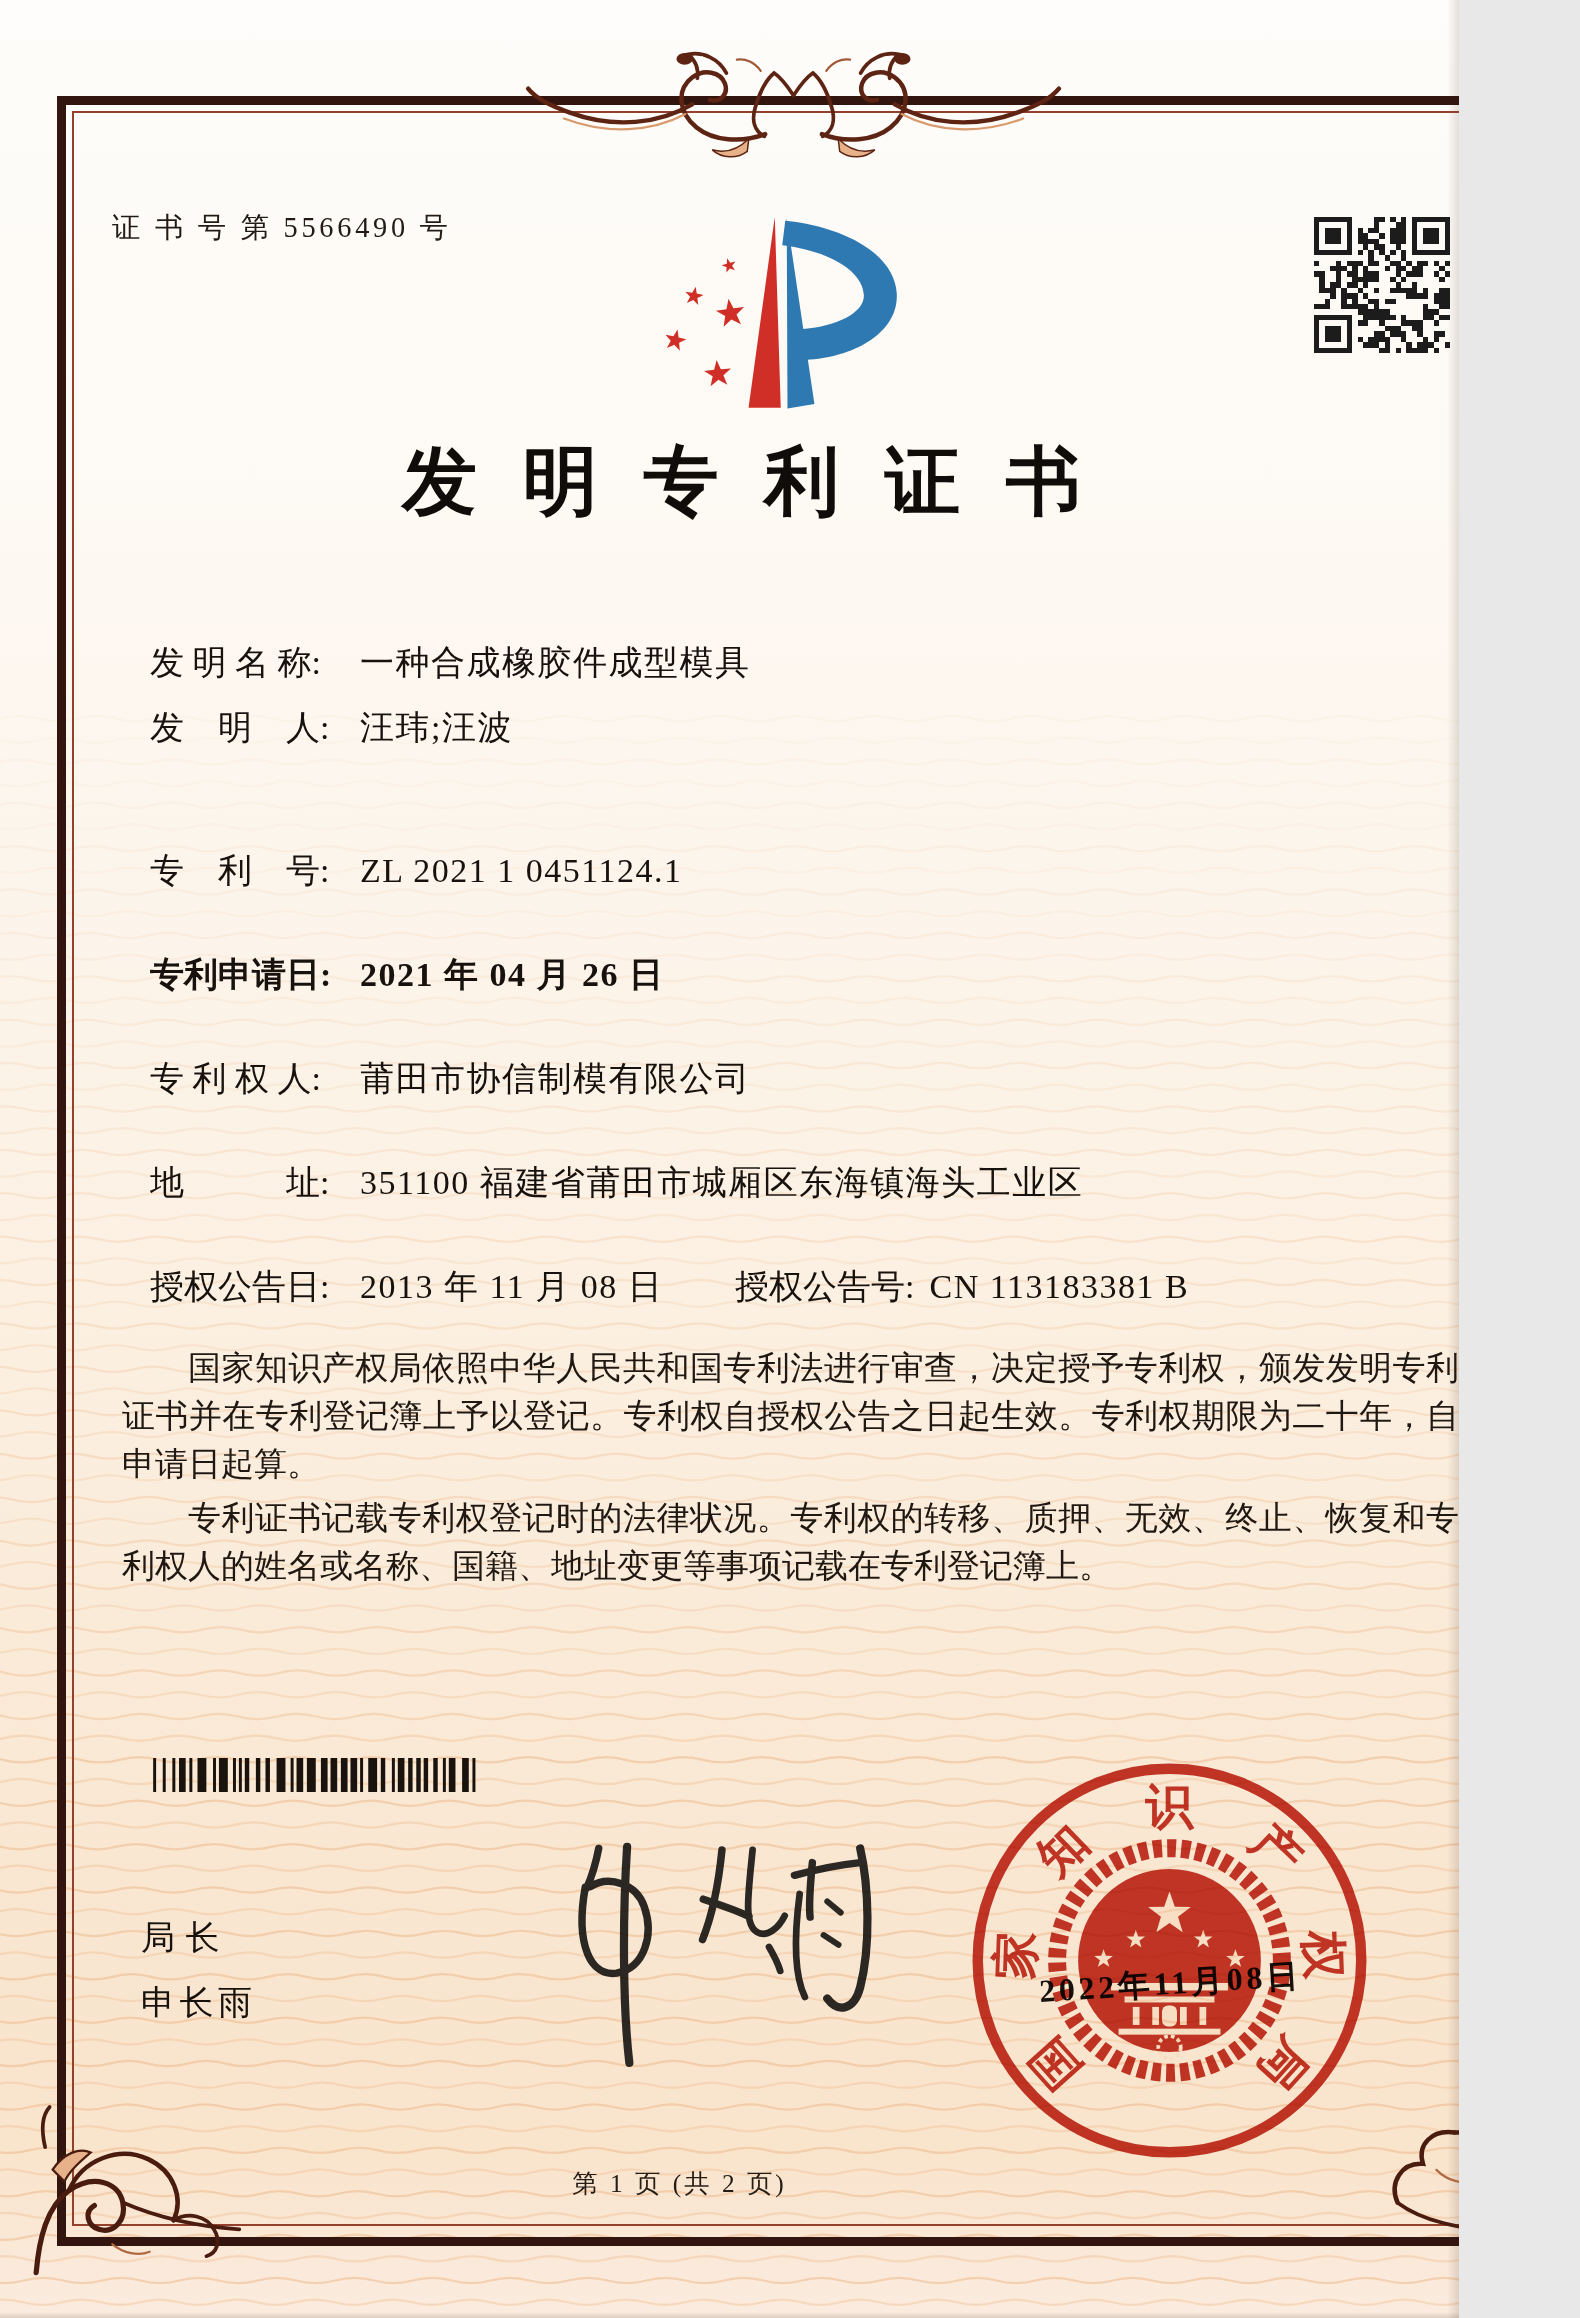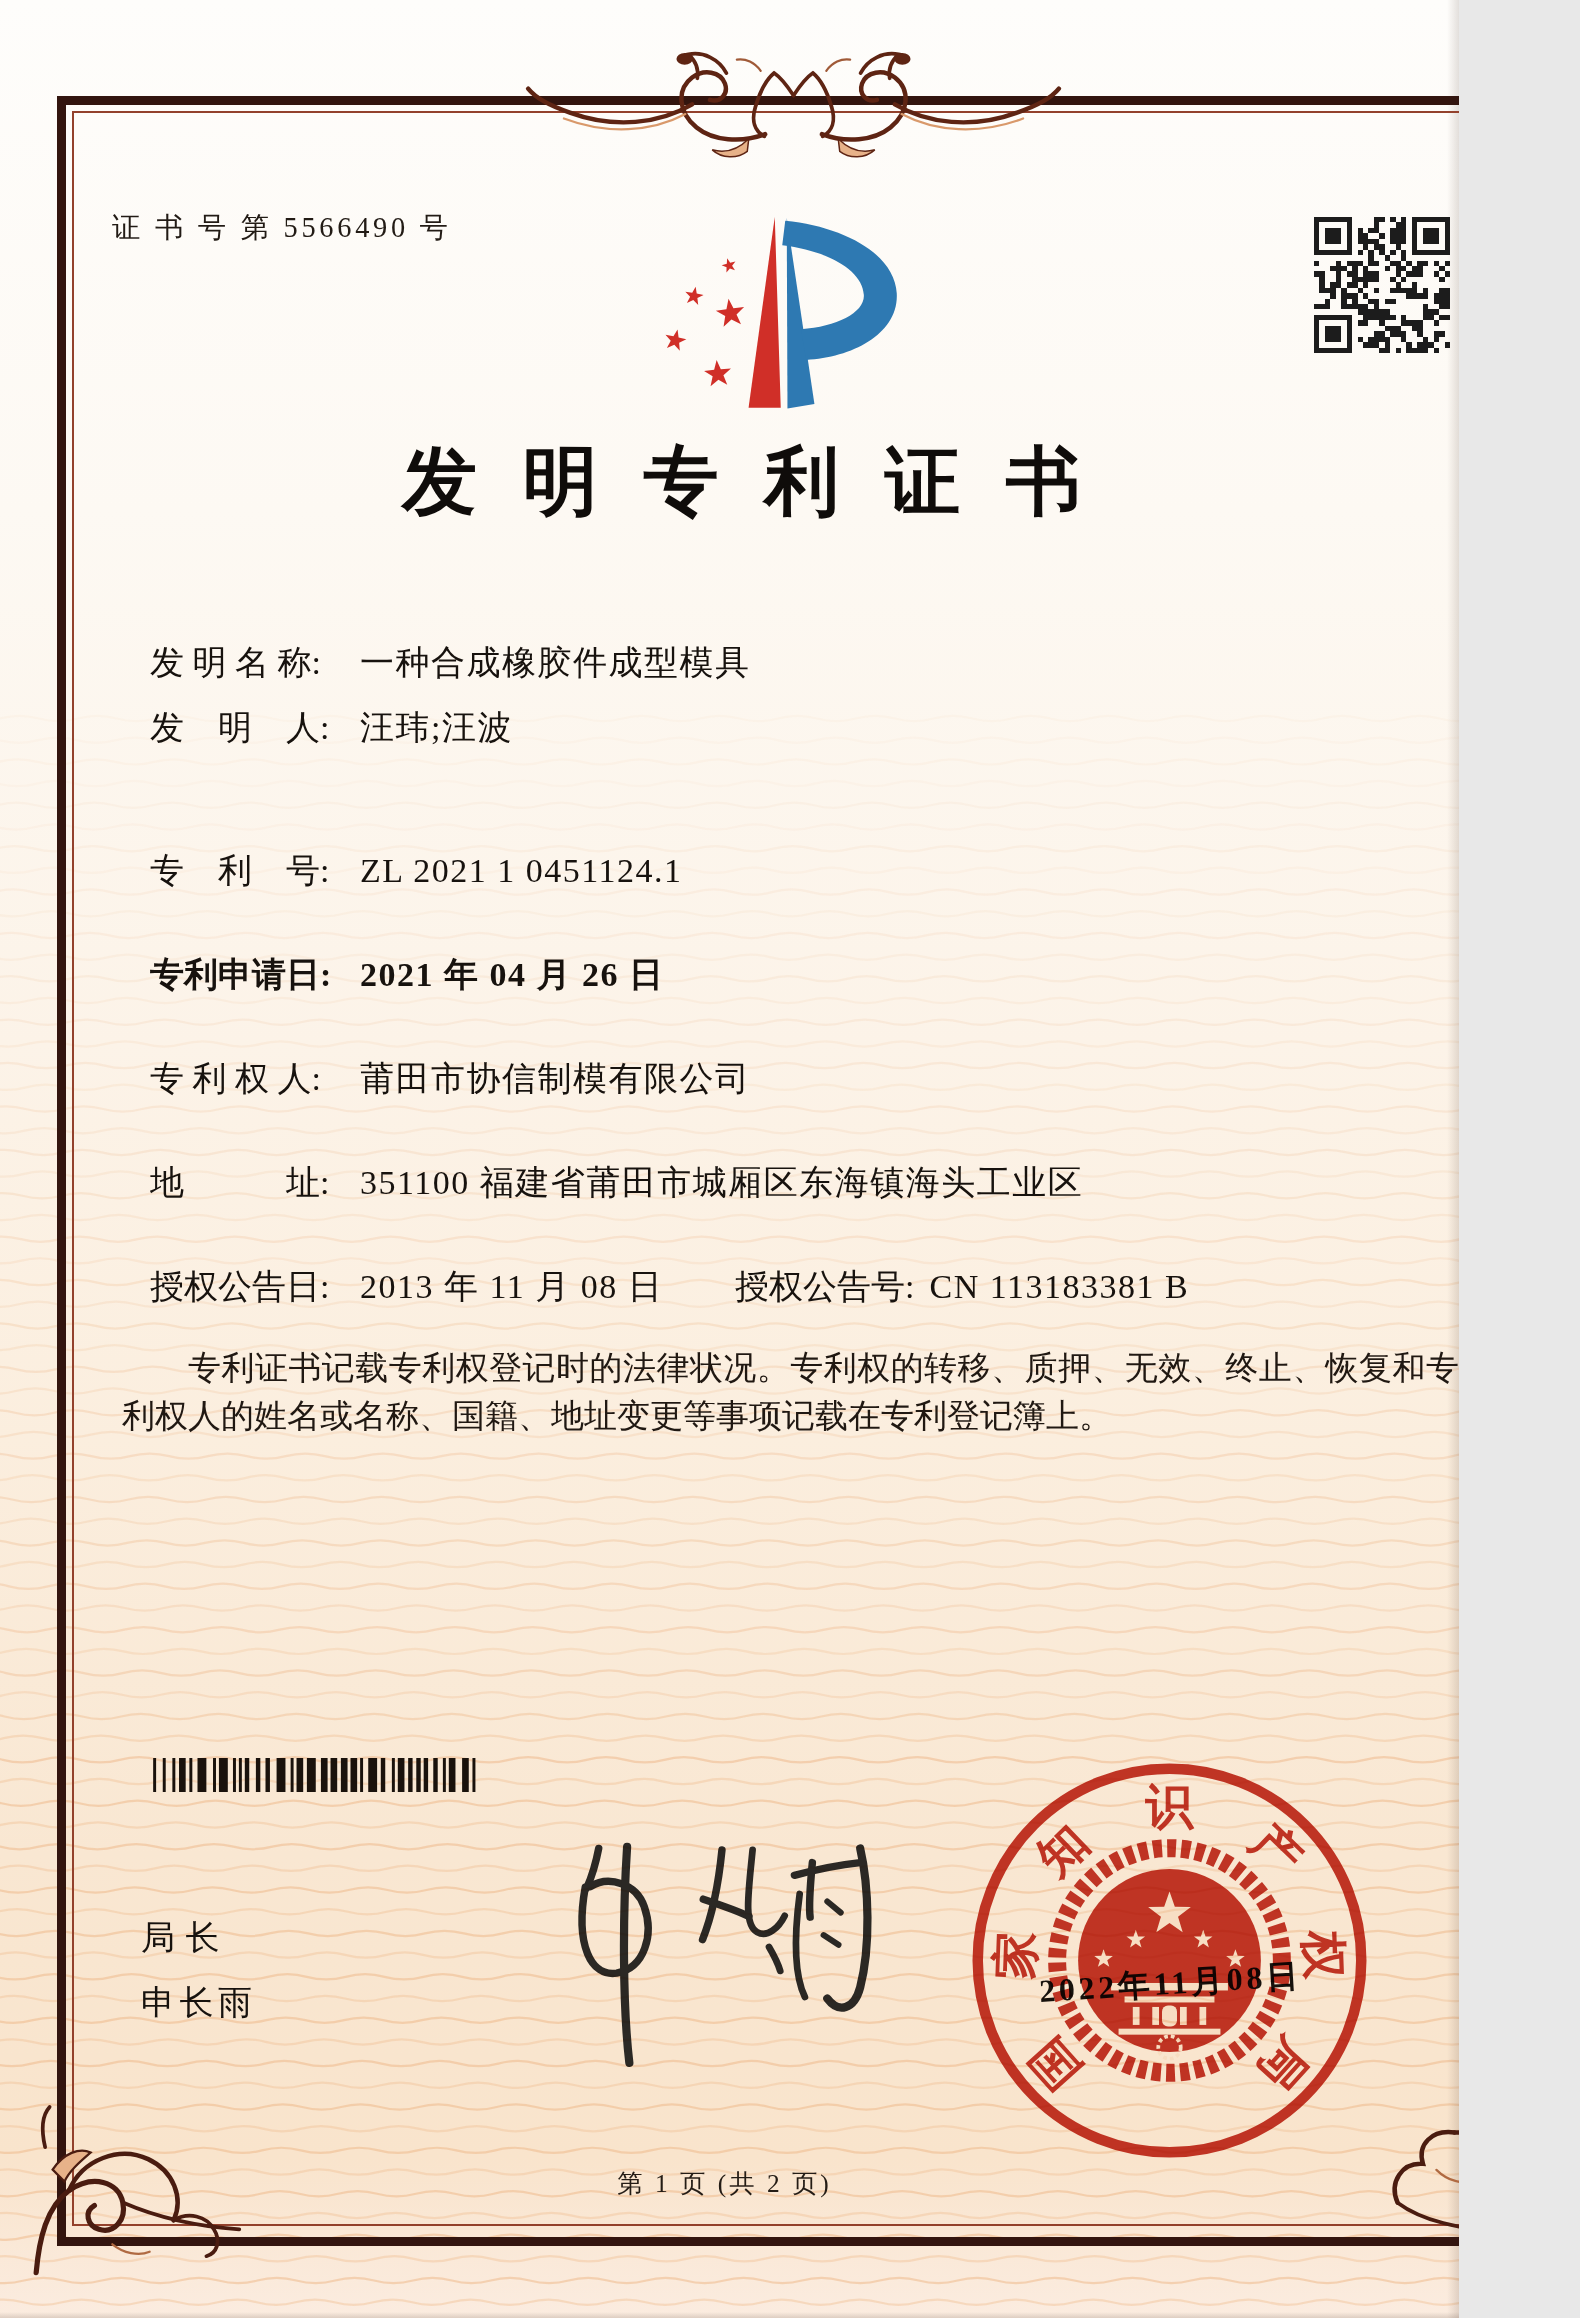--- a/index.html
+++ b/index.html
@@ -22,21 +22,21 @@
   .field-row .flabel{display:inline-block;min-width:192px;}
   .field-row .fvalue{margin-left:18px;letter-spacing:1.5px;}
   .grant2{position:absolute;left:585px;top:0;}
   .grant2 .fvalue{margin-left:15px;letter-spacing:1.5px;}
   #paras{position:absolute;left:122px;top:1344px;width:1337px;font-size:33px;line-height:48px;text-align:justify;color:#201812;}
   #paras p{margin:0 0 6px 0;text-indent:2em;}
   .director-label{left:141px;top:1915px;font-size:34px;letter-spacing:10.5px;color:#17120e;}
   .director-name{left:141px;top:1980px;font-size:34px;letter-spacing:4.5px;color:#17120e;}
   .seal-date{left:961px;top:1962px;width:419px;text-align:center;font-size:32px;letter-spacing:3.7px;color:#17130f;
     transform:rotate(-3.5deg);mix-blend-mode:multiply;font-weight:bold;}
-  .page-number{left:0;top:2167px;width:1359px;text-align:center;font-size:25.4px;letter-spacing:3px;color:#241c15;padding-left:45px;}
+  .page-number{left:0;top:2167px;width:1359px;text-align:center;font-size:25.4px;letter-spacing:3px;color:#241c15;}
   .continuation{left:0;top:2261px;width:1362px;text-align:center;font-size:28px;letter-spacing:6px;color:#241c15;}
   .seal-wrap{mix-blend-mode:multiply;}
 </style>
 </head>
 <body>
 
 <div class="page">
 
   <svg id="waves" viewBox="0 0 2112 3099" width="1580" height="2319">
       <path d="M-104 960 q 26 -7 52 0 q 26 7 52 0 q 26 -7 52 0 q 26 7 52 0 q 26 -7 52 0 q 26 7 52 0 q 26 -7 52 0 q 26 7 52 0 q 26 -7 52 0 q 26 7 52 0 q 26 -7 52 0 q 26 7 52 0 q 26 -7 52 0 q 26 7 52 0 q 26 -7 52 0 q 26 7 52 0 q 26 -7 52 0 q 26 7 52 0 q 26 -7 52 0 q 26 7 52 0 q 26 -7 52 0 q 26 7 52 0 q 26 -7 52 0 q 26 7 52 0 q 26 -7 52 0 q 26 7 52 0 q 26 -7 52 0 q 26 7 52 0 q 26 -7 52 0 q 26 7 52 0 q 26 -7 52 0 q 26 7 52 0 q 26 -7 52 0 q 26 7 52 0 q 26 -7 52 0 q 26 7 52 0 q 26 -7 52 0 q 26 7 52 0 q 26 -7 52 0 q 26 7 52 0 q 26 -7 52 0 q 26 7 52 0 q 26 -7 52 0 q 26 7 52 0 q 26 -7 52 0 q 26 7 52 0" fill="none" stroke="#eeb98c" stroke-width="3" opacity="0.06"></path>
@@ -492,20 +492,21 @@
       <div class="field-row" style="top: 640px;"><span class="flabel">发 明 名 称:</span><span class="fvalue">一种合成橡胶件成型模具</span></div>
       <div class="field-row" style="top: 705px;"><span class="flabel">发　明　人:</span><span class="fvalue">汪玮;汪波</span></div>
       <div class="field-row" style="top: 848px;"><span class="flabel">专　利　号:</span><span class="fvalue">ZL 2021 1 0451124.1</span></div>
       <div class="field-row" style="top: 952px; font-weight: bold;"><span class="flabel">专利申请日:</span><span class="fvalue">2021 年 04 月 26 日</span></div>
       <div class="field-row" style="top: 1056px;"><span class="flabel">专 利 权 人:</span><span class="fvalue">莆田市协信制模有限公司</span></div>
       <div class="field-row" style="top: 1160px;"><span class="flabel">地　　　址:</span><span class="fvalue">351100 福建省莆田市城厢区东海镇海头工业区</span></div>
       <div class="field-row" style="top: 1264px;"><span class="flabel">授权公告日:</span><span class="fvalue">2013 年 11 月 08 日</span><span class="grant2"><span>授权公告号:</span><span class="fvalue">CN 113183381 B</span></span></div>
     </div>
 
   <div id="paras">
+      <p>国家知识产权局依照中华人民共和国专利法进行审查，决定授予专利权，颁发发明专利证书并在专利登记簿上予以登记。专利权自授权公告之日起生效。专利权期限为二十年，自申请日起算。</p>
       <p>专利证书记载专利权登记时的法律状况。专利权的转移、质押、无效、终止、恢复和专利权人的姓名或名称、国籍、地址变更等事项记载在专利登记簿上。</p>
     </div>
 
   <div class="abs" style="left:151px;top:1758px;">
     <svg id="barcode" width="331" height="34" viewBox="0 0 442 46">
         <rect x="0" y="0" width="4" height="46" fill="#1a120c"></rect>
         <rect x="13" y="0" width="4" height="46" fill="#1a120c"></rect>
         <rect x="26" y="0" width="4" height="46" fill="#1a120c"></rect>
         <rect x="35" y="0" width="9" height="46" fill="#1a120c"></rect>
         <rect x="49" y="0" width="4" height="46" fill="#1a120c"></rect>

